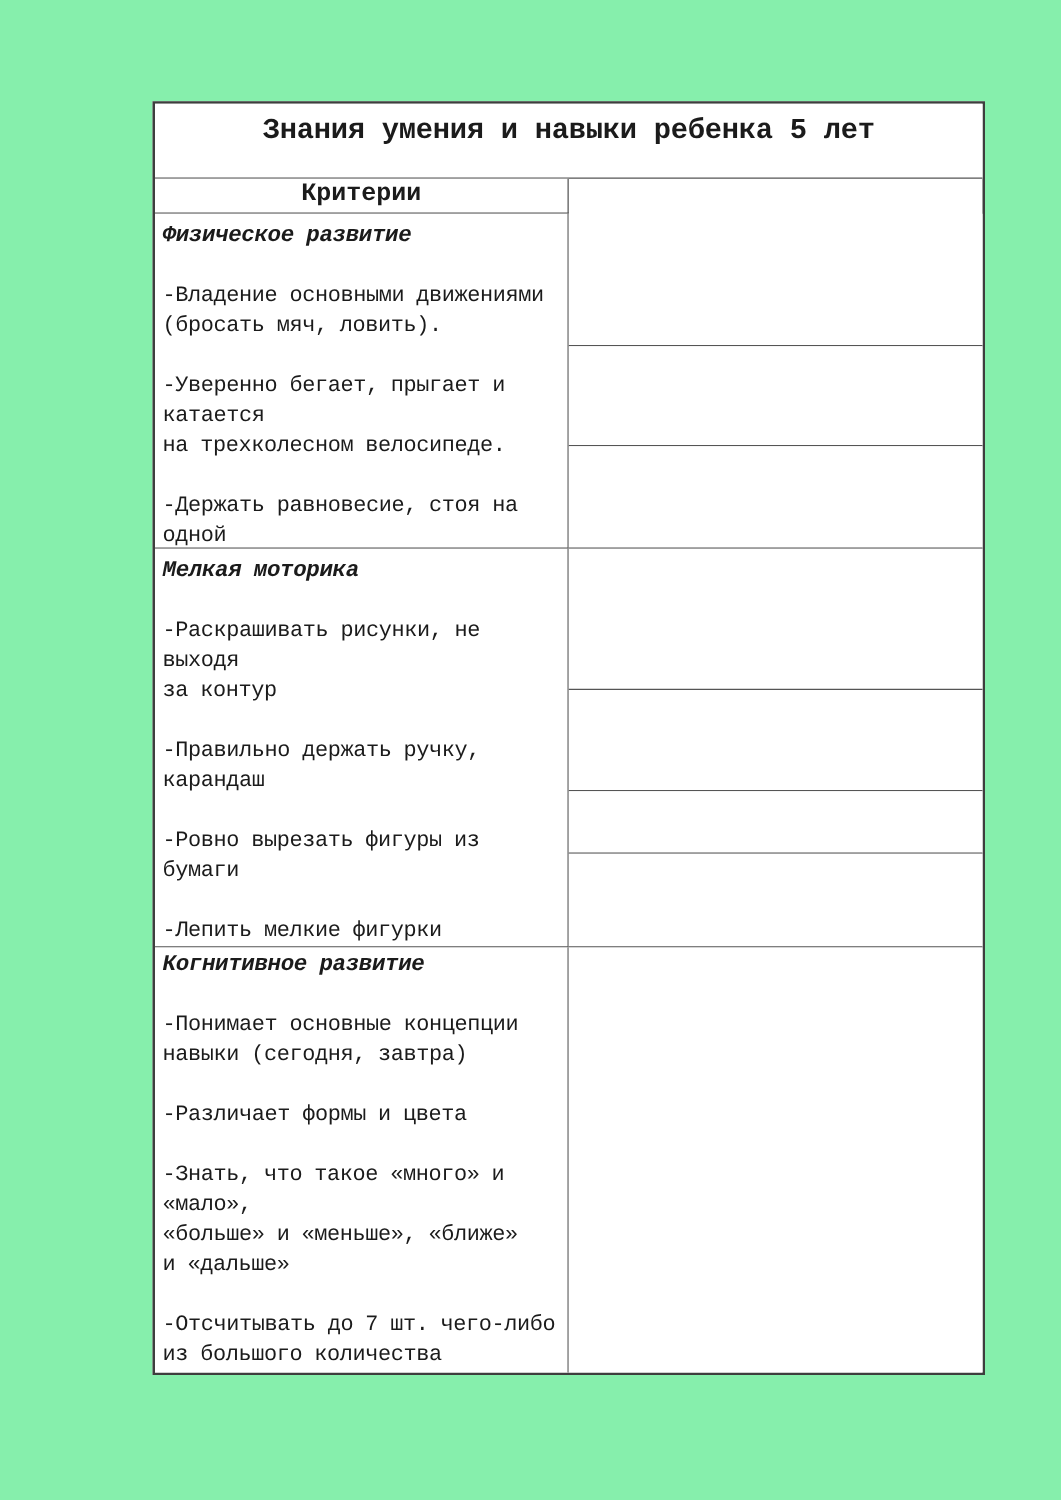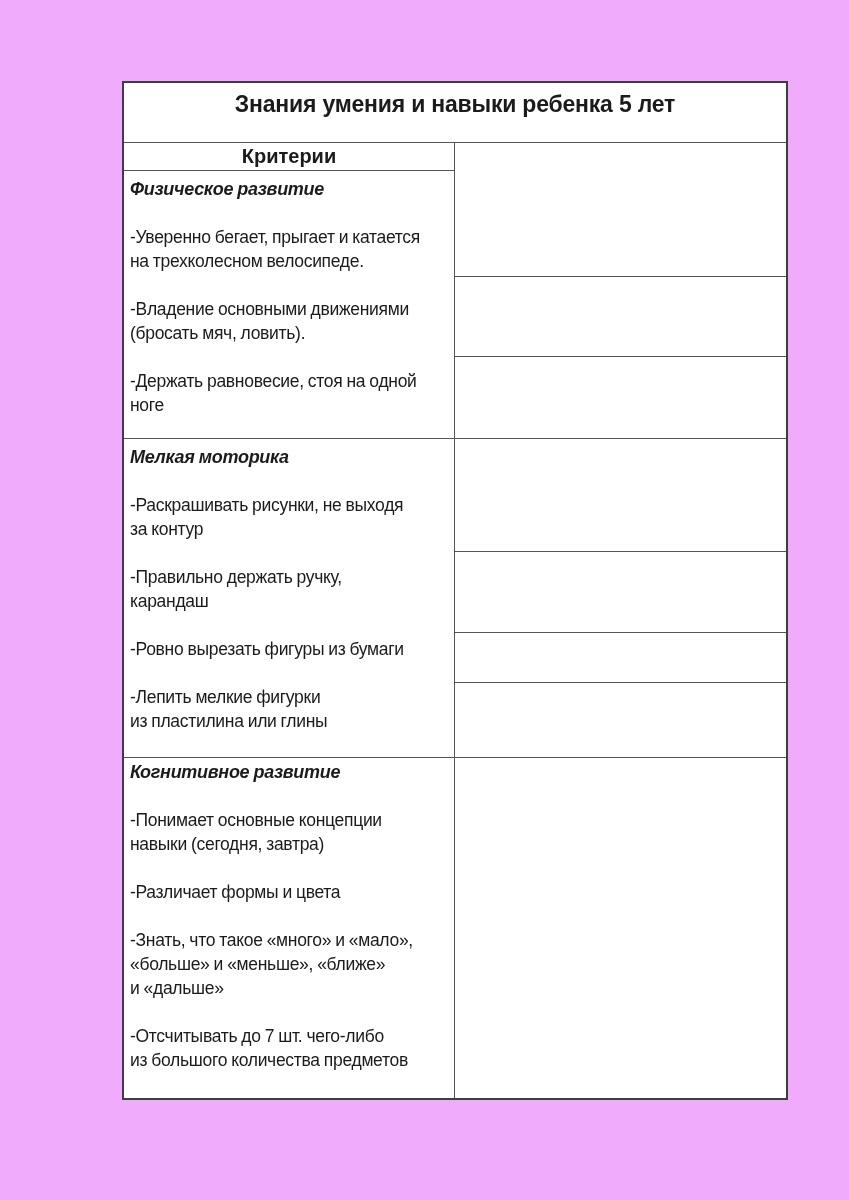--- a/index.html
+++ b/index.html
@@ -7,22 +7,23 @@
     width: 849px;
     height: 1200px;
     background: #ffffff;
     font-family: "Liberation Sans", sans-serif;
     color: #1b1b1b;
   }
   .page {
     position: relative;
     width: 849px;
     height: 1200px;
-    background: #f0abfc;
+    background: #86efac;
     overflow: hidden;
+    font-family: Liberation Mono, monospace;
   }
   .skills-table {
     position: absolute;
     left: 122px;
     top: 81px;
     width: 666px;
     height: 1019px;
     border: 2px solid #3e3e3e;
     display: grid;
     grid-template-columns: 331px 1fr;
@@ -87,24 +88,24 @@
 
 <div class="page">
   <div class="skills-table">
 
     <div class="cell title-cell b-bottom">Знания умения и навыки ребенка 5 лет</div>
 
     <div class="cell head-cell head-criteria b-right b-bottom">Критерии</div>
 
     <div class="cell criteria-cell sec1 b-right b-bottom">
       <div class="sec-heading">Физическое развитие</div>
+      <div class="criteria-item">-Владение основными движениями
+(бросать мяч, ловить).</div>
       <div class="criteria-item">-Уверенно бегает, прыгает и катается
 на трехколесном велосипеде.</div>
-      <div class="criteria-item">-Владение основными движениями
-(бросать мяч, ловить).</div>
       <div class="criteria-item">-Держать равновесие, стоя на одной
 ноге</div>
     </div>
     <div class="cell score-cell s-r3 b-bottom"></div>
     <div class="cell score-cell s-r4 b-bottom"></div>
     <div class="cell score-cell s-r5 b-bottom"></div>
 
     <div class="cell criteria-cell sec2 b-right b-bottom">
       <div class="sec-heading">Мелкая моторика</div>
       <div class="criteria-item">-Раскрашивать рисунки, не выходя

